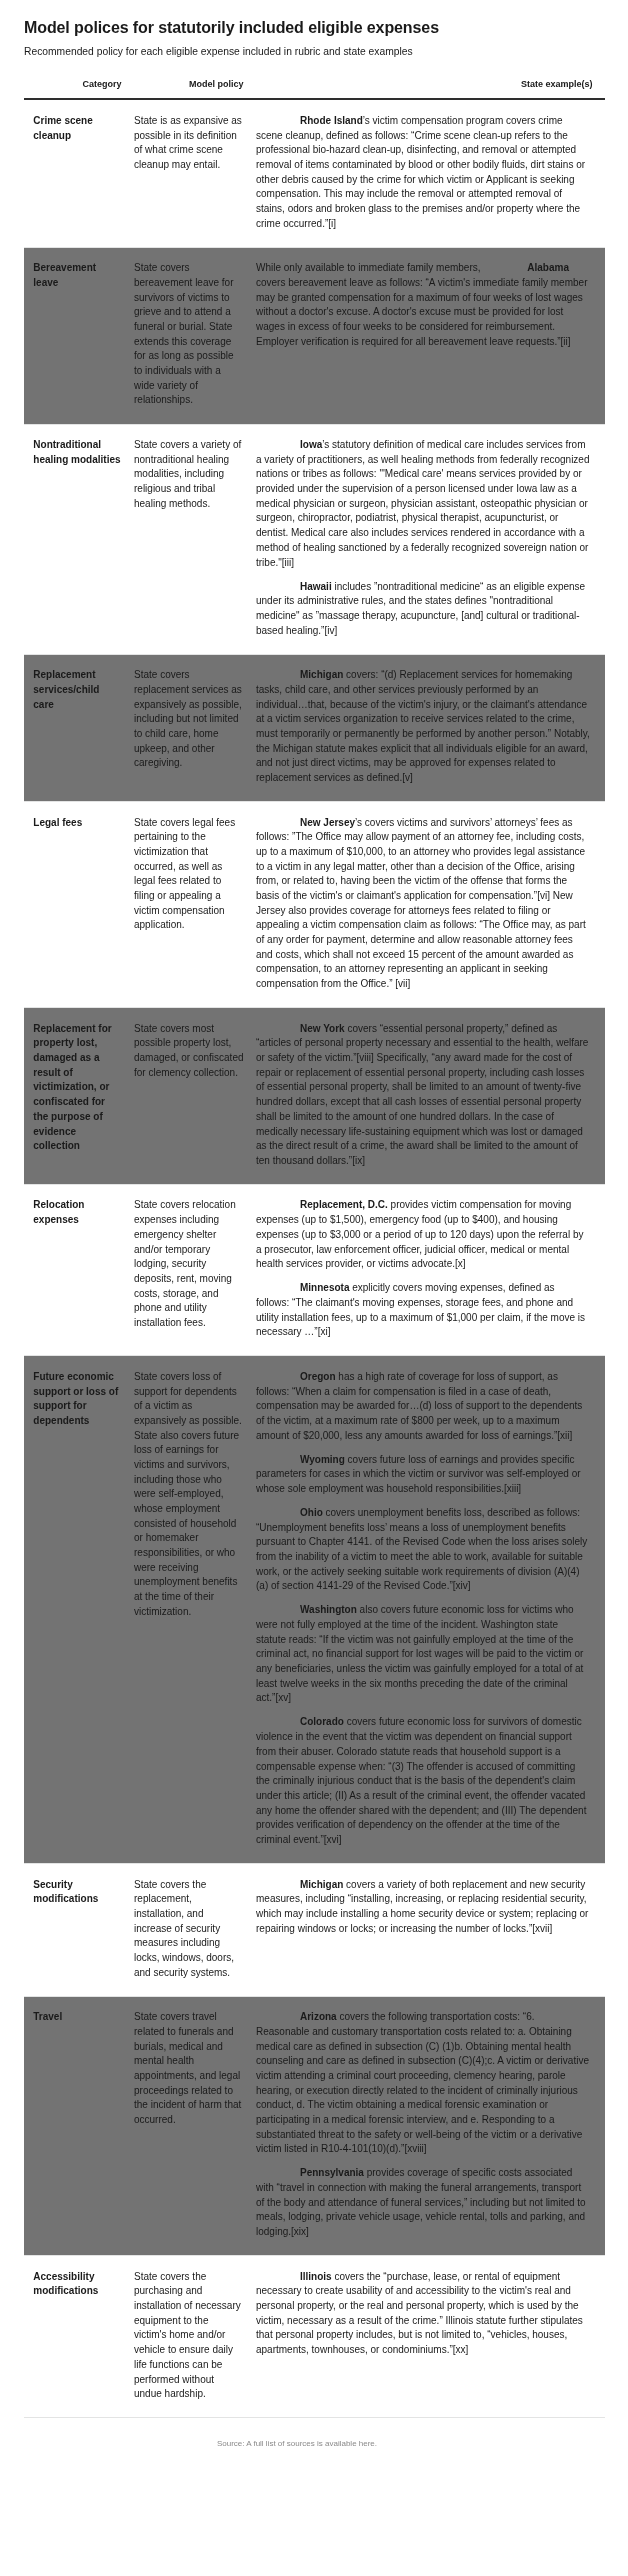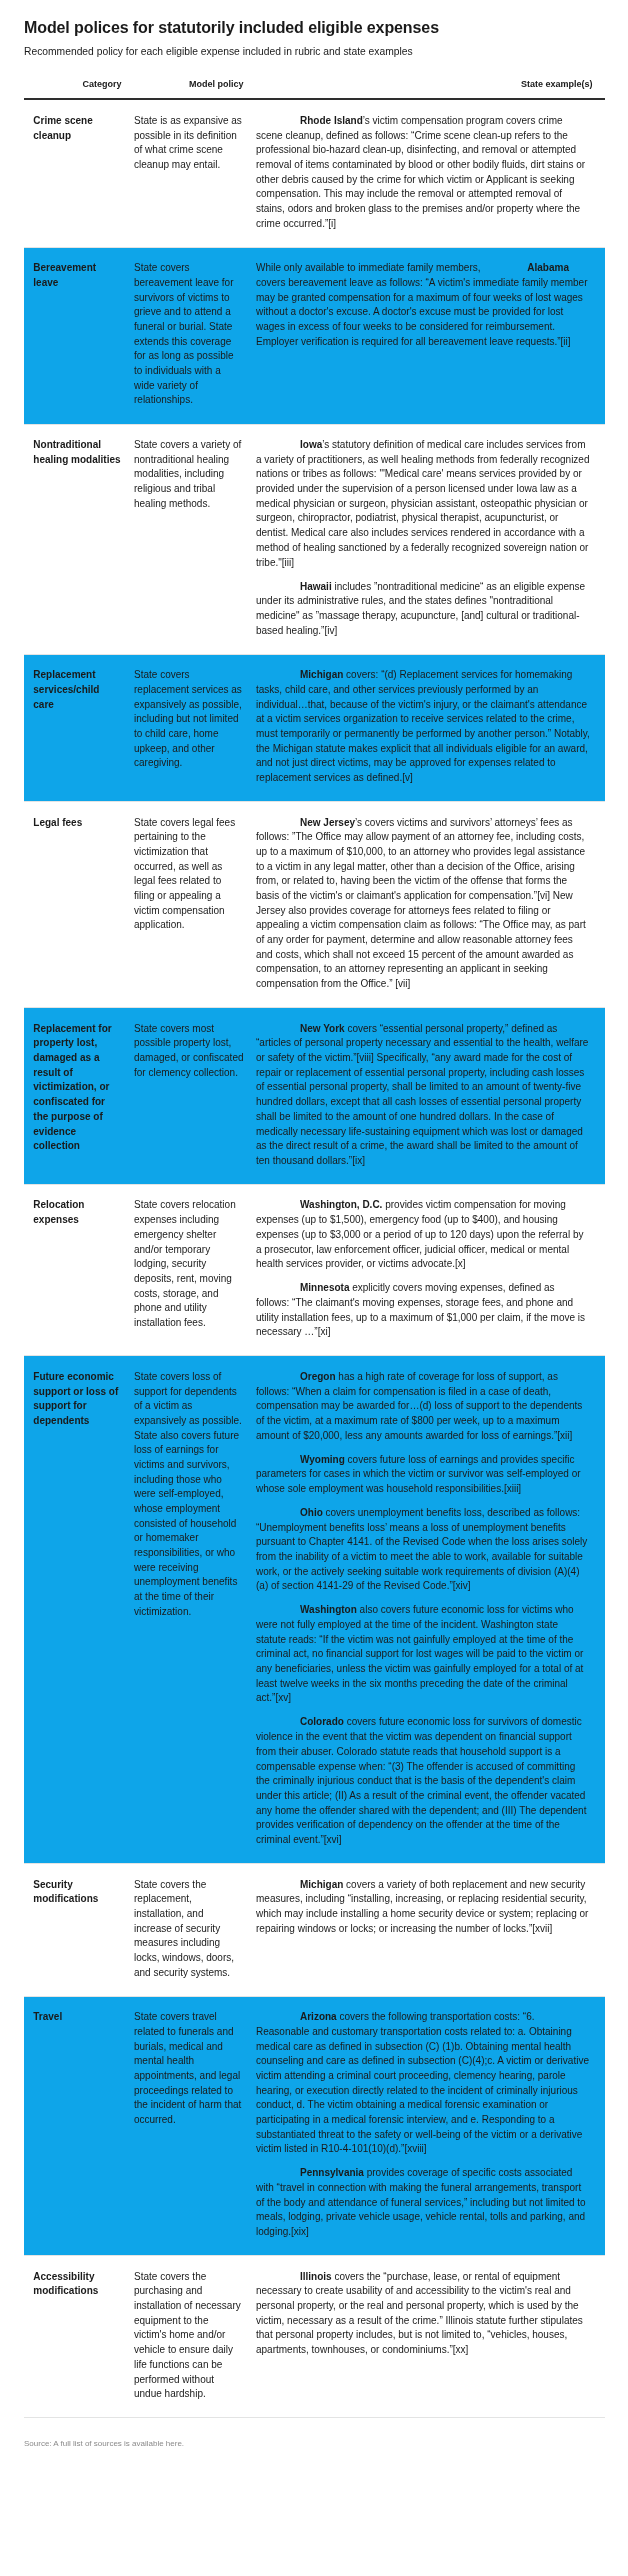--- a/index.html
+++ b/index.html
@@ -53,21 +53,21 @@
     font-weight: 700;
     line-height: 1.3;
     color: #1a1a1a;
     padding: 0 12.4px 8.2px 0;
   }
   thead th.first { padding-left: 0; }
   thead tr {
     border-bottom: 2.1px solid #2e2e2e;
   }
   tbody tr.row-shaded {
-    background: #0ea5e9;
+    background: #737373;
   }
   tbody td {
     vertical-align: top;
     font-size: 10px;
     line-height: 1.47;
     padding: 13.4px 12.4px 15.5px 0;
     color: #1a1a1a;
     border-bottom: 0.5px solid #e3e4e4;
     margin-top: 20px;
   }
@@ -82,20 +82,21 @@
   tbody td p {
     margin: 0 0 9.3px 0;
   }
   tbody td p:last-child { margin-bottom: 0; }
   .st { font-weight: 700; padding-left: 44px; }
   .footer-note {
     margin: 19.6px 24px 0 24px;
     font-size: 8px;
     line-height: 1.6;
     color: #8a8a8a;
+    text-align: center;
   }
   .footer-note div { margin-bottom: 1px; }
   .spacer { height: 24px; }
 </style>
 </head>
 <body>
 
 <div class="page">
 
   <div class="header-block">
@@ -157,21 +158,21 @@
           <td class="cat">Replacement for property lost, damaged as a result of victimization, or confiscated for the purpose of evidence collection</td>
           <td class="model">State covers most possible property lost, damaged, or confiscated for clemency collection.</td>
           <td class="state">
             <p><span class="st">New York</span><span> covers “essential personal property,” defined as “articles of personal property necessary and essential to the health, welfare or safety of the victim.”[viii] Specifically, “any award made for the cost of repair or replacement of essential personal property, including cash losses of essential personal property, shall be limited to an amount of twenty-five hundred dollars, except that all cash losses of essential personal property shall be limited to the amount of one hundred dollars. In the case of medically necessary life-sustaining equipment which was lost or damaged as the direct result of a crime, the award shall be limited to the amount of ten thousand dollars.”[ix]</span></p>
           </td>
         </tr>
         <tr>
           <td class="cat">Relocation expenses</td>
           <td class="model">State covers relocation expenses including emergency shelter and/or temporary lodging, security deposits, rent, moving costs, storage, and phone and utility installation fees.</td>
           <td class="state">
-            <p><span class="st">Washington, D.C.</span><span> provides victim compensation for moving expenses (up to $1,500), emergency food (up to $400), and housing expenses (up to $3,000 or a period of up to 120 days) upon the referral by a prosecutor, law enforcement officer, judicial officer, medical or mental health services provider, or victims advocate.[x]</span></p>
+            <p><span class="st">Replacement, D.C.</span><span> provides victim compensation for moving expenses (up to $1,500), emergency food (up to $400), and housing expenses (up to $3,000 or a period of up to 120 days) upon the referral by a prosecutor, law enforcement officer, judicial officer, medical or mental health services provider, or victims advocate.[x]</span></p>
             <p><span class="st">Minnesota</span><span> explicitly covers moving expenses, defined as follows: “The claimant's moving expenses, storage fees, and phone and utility installation fees, up to a maximum of $1,000 per claim, if the move is necessary …”[xi]</span></p>
           </td>
         </tr>
         <tr class="row-shaded">
           <td class="cat">Future economic support or loss of support for dependents</td>
           <td class="model">State covers loss of support for dependents of a victim as expansively as possible. State also covers future loss of earnings for victims and survivors, including those who were self-employed, whose employment consisted of household or homemaker responsibilities, or who were receiving unemployment benefits at the time of their victimization.</td>
           <td class="state">
             <p><span class="st">Oregon</span><span> has a high rate of coverage for loss of support, as follows: “When a claim for compensation is filed in a case of death, compensation may be awarded for…(d) loss of support to the dependents of the victim, at a maximum rate of $800 per week, up to a maximum amount of $20,000, less any amounts awarded for loss of earnings.”[xii]</span></p>
             <p><span class="st">Wyoming</span><span> covers future loss of earnings and provides specific parameters for cases in which the victim or survivor was self-employed or whose sole employment was household responsibilities.[xiii]</span></p>
             <p><span class="st">Ohio</span><span> covers unemployment benefits loss, described as follows: “Unemployment benefits loss’ means a loss of unemployment benefits pursuant to Chapter 4141. of the Revised Code when the loss arises solely from the inability of a victim to meet the able to work, available for suitable work, or the actively seeking suitable work requirements of division (A)(4)(a) of section 4141-29 of the Revised Code.”[xiv]</span></p>

